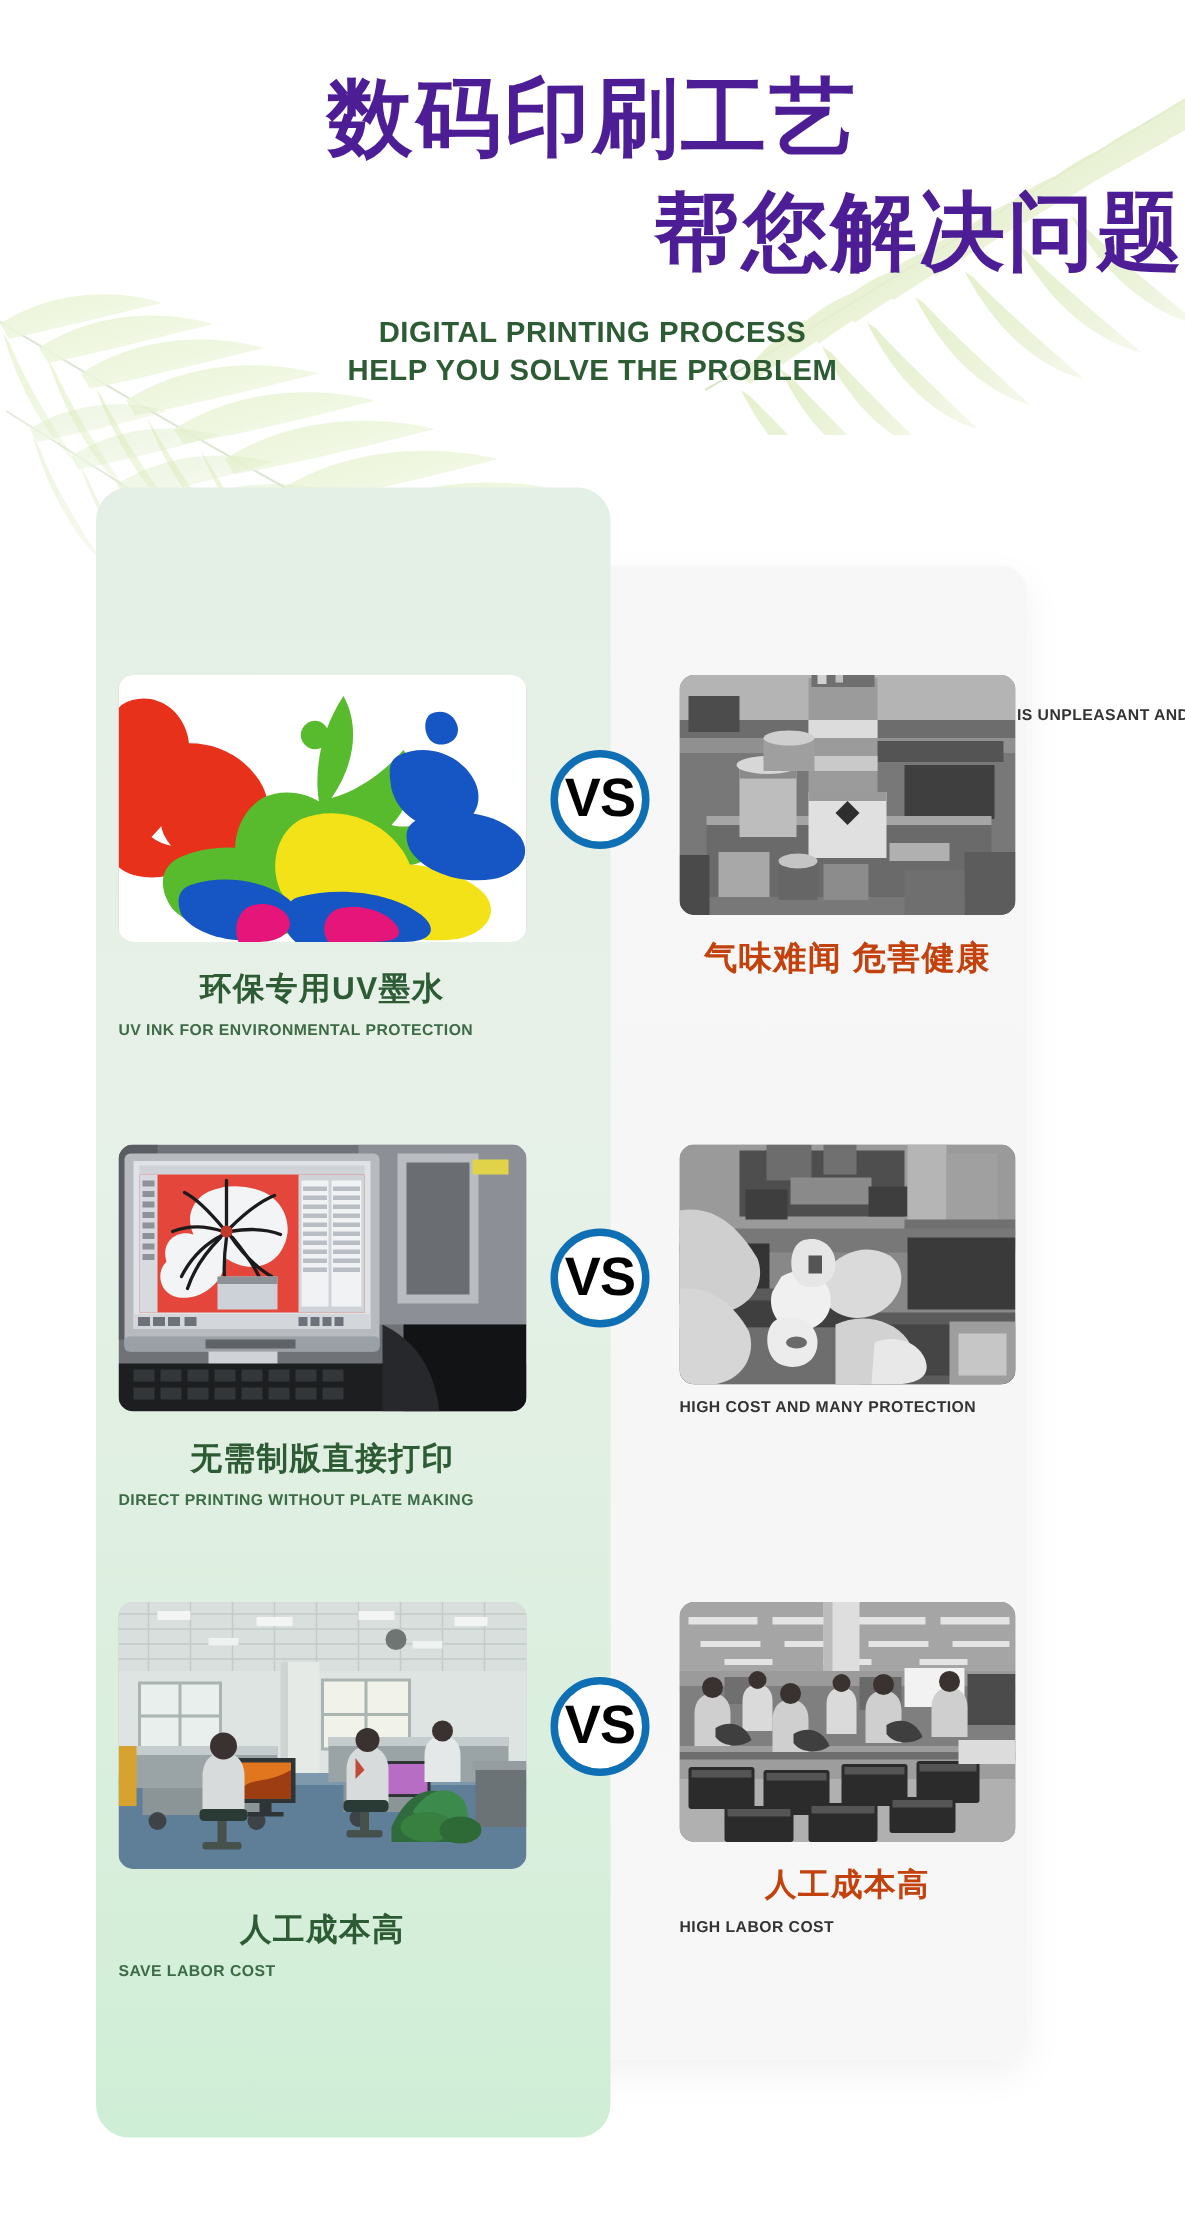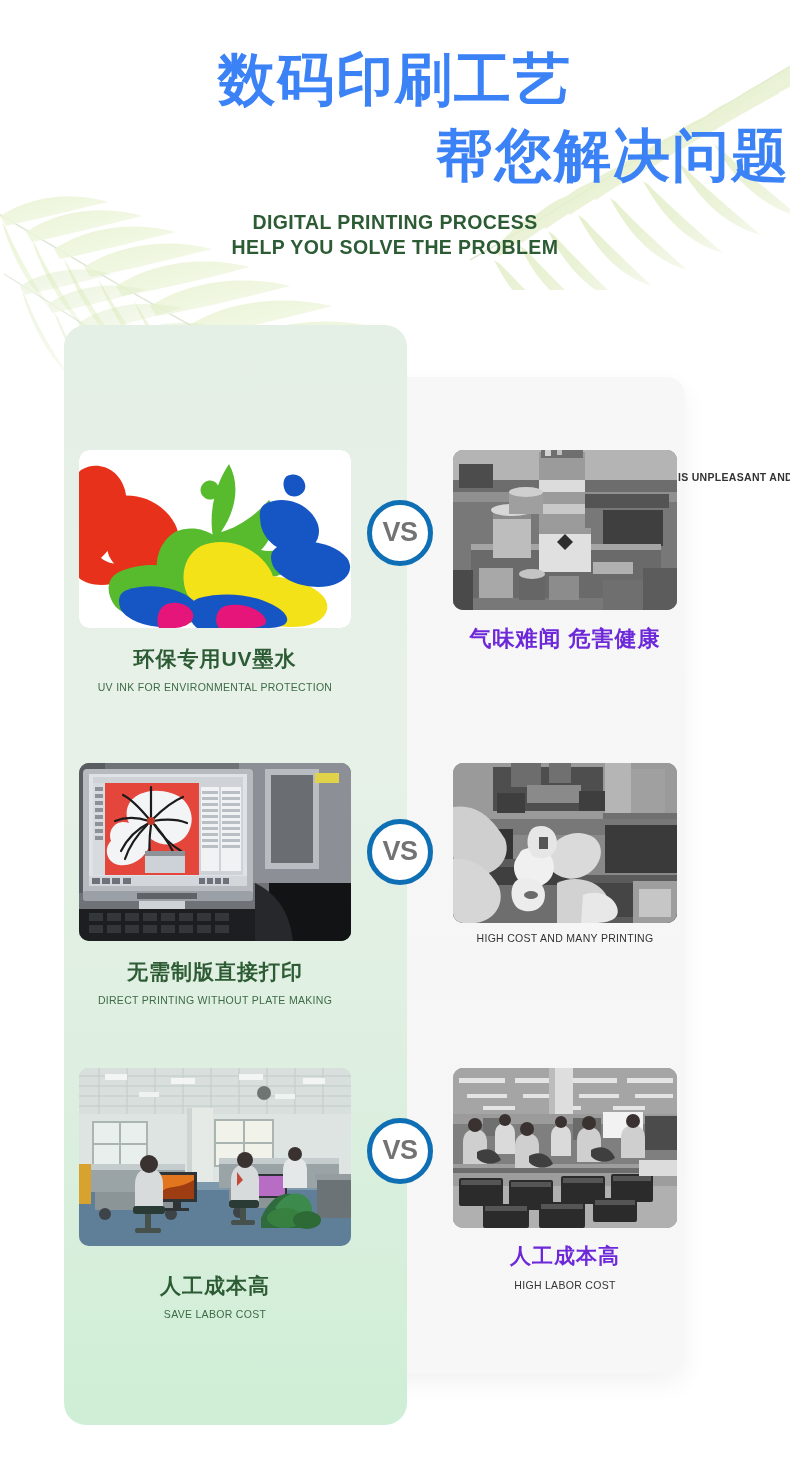--- a/index.html
+++ b/index.html
@@ -20,21 +20,21 @@
   .leaf-layer{ position:absolute; inset:0; pointer-events:none; z-index:1; }
   .leaf-svg{ position:absolute; }
   #leaf-topright{ left:430px; top:-40px; width:400px; height:330px; opacity:.62; }
   #leaf-left{    left:-40px; top:170px; width:420px; height:300px; opacity:.55; }
   #leaf-left2{   left:-10px; top:250px; width:330px; height:250px; opacity:.45; }
 
   
   .header{ position:absolute; left:0; top:0; width:790px; z-index:3; text-align:center; }
   .title-line{
     font-family:"Liberation Sans", sans-serif;
-    color:#3b82f6;
+    color:#4c1d95;
     font-weight:bold;
     font-size:57px;
     letter-spacing:2px;
     line-height:74px;
     white-space:nowrap;
   }
   #title-1{ margin-top:42px; }
   #title-2{ margin-top:2px;text-align:right; }
   .subtitle{
     color:#2c5b34;
@@ -80,29 +80,28 @@
   .side-right .photo{ width:224px; height:160px; }
 
   .cap-cn{
     text-align:center;
     font-size:21px;
     font-weight:bold;
     letter-spacing:1px;
     white-space:nowrap;
   }
   .cap-en{
-    text-align:center;
     font-size:10.5px;
-    font-weight:normal;
+    font-weight:bold;
     letter-spacing:.3px;
     white-space:nowrap;
   }
   .side-left  .cap-cn{ color:#2c5b34; margin-top:17px; }
   .side-left  .cap-en{ color:#3d6b46; margin-top:8px; }
-  .side-right .cap-cn{ color:#6d28d9; margin-top:14px; }
+  .side-right .cap-cn{ color:#c2410c; margin-top:14px; }
   .side-right .cap-en{ color:#333333; margin-top:9px; }
 
   
   #row-0 .side-right .cap-cn{ margin-top:14px; font-size:22px; }
   #row-1 .side-right .cap-cn{ margin-top:14px; }
   #row-2 .side-left  .cap-cn{ margin-top:26px; }
   #row-2 .side-left  .cap-en{ }
   #row-2 .side-right .cap-cn{ }
 
   
@@ -122,23 +121,23 @@
     position:absolute;
     width:66px; height:66px;
     border-radius:50%;
     background:#ffffff;
     border:5px solid #0f6fb4;
     display:flex; align-items:center; justify-content:center;
     z-index:6;
     left:367px;
   }
   .vs span{
-    color:#737373;
+    color:#000000;
     font-weight:bold;
-    font-size:27px;
+    font-size:36px;
     letter-spacing:-.5px;
     line-height:1;
     transform:translateY(-1px);
     text-align:right;
   }
   #vs-0{ top:500px; }
   #vs-1{ top:819px; }
   #vs-2{ top:1118px; }
 
   
@@ -452,21 +451,21 @@
           <path d="M68 88 C82 80 96 86 100 98 C104 112 94 124 80 124 C66 124 58 110 62 98 Z" fill="#f0f0f0"></path>
           <path d="M82 64 C94 60 104 68 104 80 C104 92 92 98 82 94 C72 90 72 68 82 64 Z" fill="#e6e6e6"></path>
           <rect x="86" y="74" width="9" height="12" fill="#555"></rect>
           <path d="M66 116 C80 112 92 120 92 132 C92 146 78 152 66 146 C56 140 56 120 66 116 Z" fill="#ececec"></path>
           <ellipse cx="78" cy="132" rx="7" ry="4" fill="#6a6a6a"></ellipse>
           <path d="M130 132 C144 126 160 132 164 144 C168 156 156 160 142 160 L128 160 Z" fill="#e8e8e8"></path>
           <rect x="180" y="118" width="44" height="42" fill="#9e9e9e"></rect>
           <rect x="186" y="126" width="32" height="28" fill="#c6c6c6"></rect>
         </svg>
       </div>
-      <div class="cap-en">HIGH COST AND MANY PRINTING</div>
+      <div class="cap-en">HIGH COST AND MANY PROTECTION</div>
     </div>
   </div>
 
   <div class="row" id="row-2">
     <div class="side side-left">
       <div class="photo">
         <svg class="ph-svg" viewBox="0 0 272 178" preserveAspectRatio="none">
           <rect width="272" height="178" fill="#c9d2d0"></rect>
           <rect x="0" y="0" width="272" height="46" fill="#d8dfdc"></rect>
           <g stroke="#c2cbc8" stroke-width="1">

